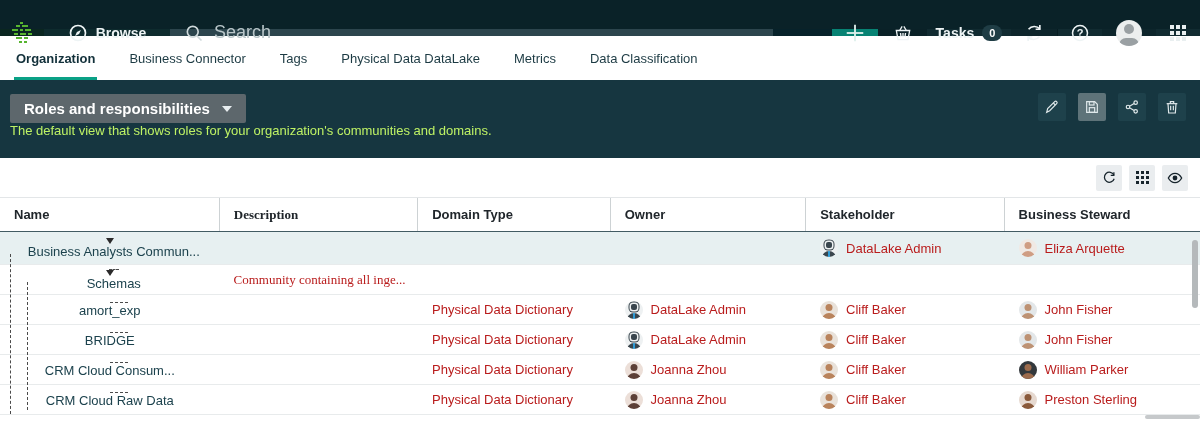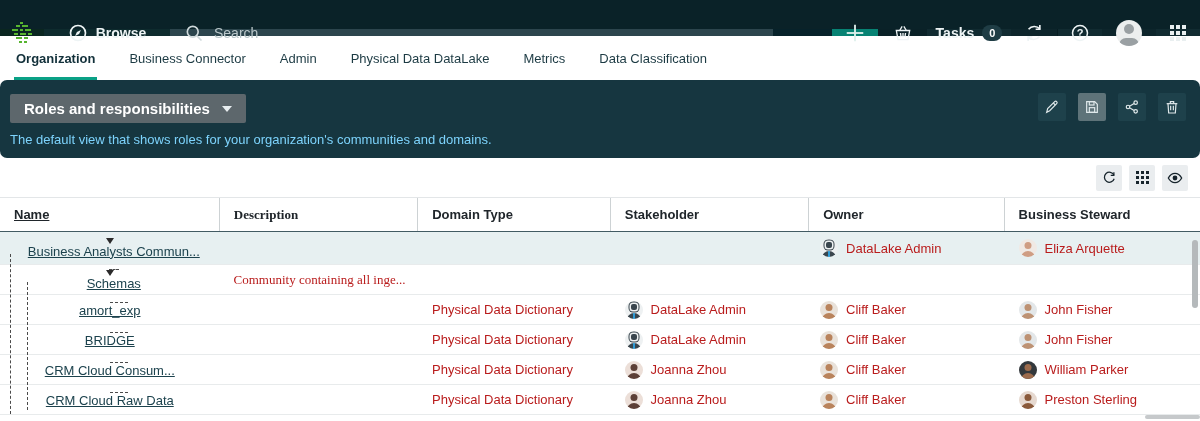--- a/index.html
+++ b/index.html
@@ -5,21 +5,21 @@
   * { margin:0; padding:0; box-sizing:border-box; }
   html,body { width:1200px; height:421px; overflow:hidden; background:#fff;
               font-family:"Liberation Sans", sans-serif; }
 
   
   .topbar { display:flex; height:36px; background:#0a2228; color:#eef4f5; align-items:stretch; }
   .tb-sec { display:flex; align-items:center;margin-top:29px; }
   .tb-logo { width:44px; justify-content:center; background:#0a2620; }
   .tb-browse { width:126px; justify-content:center; gap:8px; background:#0e2b2e; font-weight:bold; font-size:14px; cursor:pointer; }
   .tb-search { width:603px; background:#2c454d; padding:0 14px; gap:10px; }
-  .tb-search input { flex:1; background:transparent; border:none; outline:none; color:#e3ebec; font-size:14px; font-family:inherit; }
+  .tb-search input { flex:1; background:transparent; border:none; outline:none; color:#e3ebec; font-size:18px; font-family:inherit; }
   .tb-search input::placeholder { color:#b9c6c9; }
   .tb-gap { width:59px; background:#07222a; }
   .tb-plus { width:46px; justify-content:center; background:#078273; cursor:pointer; }
   .tb-basket { width:49px; justify-content:center; background:#0a2127; cursor:pointer; }
   .tb-tasks { width:84px; justify-content:center; gap:8px; background:#112b31; font-weight:bold; font-size:14px; cursor:pointer; }
   .badge { background:#1f3d45; color:#fff; font-size:11px; font-weight:bold; border-radius:9px; padding:2px 7px; }
   .tb-sync { width:47px; justify-content:center; background:#0d252b; cursor:pointer; border-right:1px solid #071d22; }
   .tb-help { width:44px; justify-content:center; background:#112b31; cursor:pointer; }
   .tb-user { width:54px; justify-content:center; background:#0d252b; cursor:pointer; }
   .tb-grid { width:44px; justify-content:center; background:#112b31; cursor:pointer; }
@@ -27,42 +27,42 @@
   .grid-icon { display:grid; grid-template-columns:repeat(3,4px); grid-gap:2px; }
   .grid-icon span { width:4px; height:4px; background:#e9eff0; }
 
   
   .tabbar { display:flex; height:44px; background:#ffffff; align-items:stretch; padding-left:16px; }
   .tab { display:flex; align-items:center; margin-right:34px; font-size:13px; color:#1c3a43; cursor:pointer; position:relative; }
   .tab.active { font-weight:bold; color:#12303a; }
   .tab.active::after { content:""; position:absolute; left:-2px; right:-2px; bottom:0; height:3px; background:#0aa186; }
 
   
-  .hero { height:78px; background:#163640; position:relative; padding:14px 10px 0 10px;border-radius:7px; }
+  .hero { height:78px; background:#163640; position:relative; padding:14px 10px 0 10px; }
   .view-btn { display:inline-flex; align-items:center; gap:12px; background:#5d676c; color:#fff;
               font-size:15px; font-weight:bold; padding:6px 14px; border:none; border-radius:2px; cursor:pointer; font-family:inherit; }
   .caret-down { width:0; height:0; border-left:5px solid transparent; border-right:5px solid transparent; border-top:6px solid #e8eef0; }
-  .view-desc { color:#7dd3fc; font-size:13px; margin-top:9px; }
+  .view-desc { color:#bef264; font-size:13px; }
   .hero-actions { position:absolute; right:14px; top:13px; display:flex; gap:12px; }
   .hbtn { width:28px; height:28px; display:flex; align-items:center; justify-content:center;
           background:#1e414b; border:none; border-radius:2px; cursor:pointer; color:#dfe8ea; }
   .hbtn.active { background:#5e7379; }
 
   
   .toolbar { height:40px; background:#fff; display:flex; justify-content:flex-end; align-items:center; gap:7px; padding-right:12px; border-bottom:1px solid #e3e6e8; }
   .tbtn { width:26px; height:26px; display:flex; align-items:center; justify-content:center;
           background:#eaedef; border:none; border-radius:2px; cursor:pointer; color:#17242c; }
   .dots-icon { display:grid; grid-template-columns:repeat(3,3px); grid-gap:2px; }
   .dots-icon span { width:3px; height:3px; background:#17242c; }
 
   
   .thead { display:flex; height:34px; align-items:center; border-bottom:1px solid #425b63; }
   .th { font-size:13px; font-weight:bold; color:#20262b; padding-left:14px; height:100%; display:flex; align-items:center; border-right:1px solid #cdd2d4; cursor:pointer; }
   .th:last-child { border-right:none; }
-  .c-name{width:225px;text-decoration:underline;} .c-desc{width:203px;font-family:Liberation Serif, serif;} .c-dom{width:197px;} .c-own{width:200px;} .c-stk{width:203px;} .c-stw{width:200px;}
+  .c-name{width:225px;} .c-desc{width:203px;font-family:Liberation Serif, serif;} .c-dom{width:197px;} .c-own{width:200px;} .c-stk{width:203px;} .c-stw{width:200px;}
   .tbody { position:relative; height:188px; }
   .trow { display:flex; height:30px; align-items:center; border-bottom:1px solid #e8ebec; background:#fff; cursor:pointer; }
   .trow.hl { height:33px; background:#e7f0f1; }
   .td { font-size:13px; color:#b91c1c; padding-left:14px; overflow:hidden; white-space:nowrap; }
   .td.name-cell { display:flex; align-items:center; padding-left:0; color:#1c424d;flex-direction:column; }
   .exp { width:0; height:0; border-left:4px solid transparent; border-right:4px solid transparent; border-top:6px solid #2b2b2b; flex:none; }
   .dash { border-top:1px dashed #4a4a4a; flex:none; }
   .d1 { margin-left:11px; width:10px; margin-right:2px; }
   .d2 { margin-left:27px; width:18px; margin-right:8px; }
   .lbl { margin-left:8px; }
@@ -189,21 +189,21 @@
 </div>
 
 <div class="tabbar">
   <div class="tab active">
       <span>Organization</span>
     </div>
   <div class="tab">
       <span>Business Connector</span>
     </div>
   <div class="tab">
-      <span>Admin</span>
+      <span>Tags</span>
     </div>
   <div class="tab">
       <span>Physical Data DataLake</span>
     </div>
   <div class="tab">
       <span>Metrics</span>
     </div>
   <div class="tab">
       <span>Data Classification</span>
     </div>
@@ -287,22 +287,22 @@
         <circle cx="12" cy="12" r="2.6" fill="currentColor"></circle>
       </svg>
     </span>
   </button>
 </div>
 
 <div class="thead">
   <div class="th c-name">Name</div>
   <div class="th c-desc">Description</div>
   <div class="th c-dom">Domain Type</div>
+  <div class="th c-own">Owner</div>
   <div class="th c-stk">Stakeholder</div>
-  <div class="th c-own">Owner</div>
   <div class="th c-stw">Business Steward</div>
 </div>
 
 <div class="tbody">
   <div class="guide g1"></div>
   <div class="guide g2"></div>
 
   <div class="trow hl">
     <div class="td name-cell c-name">
       <span style="width:7px"></span>

